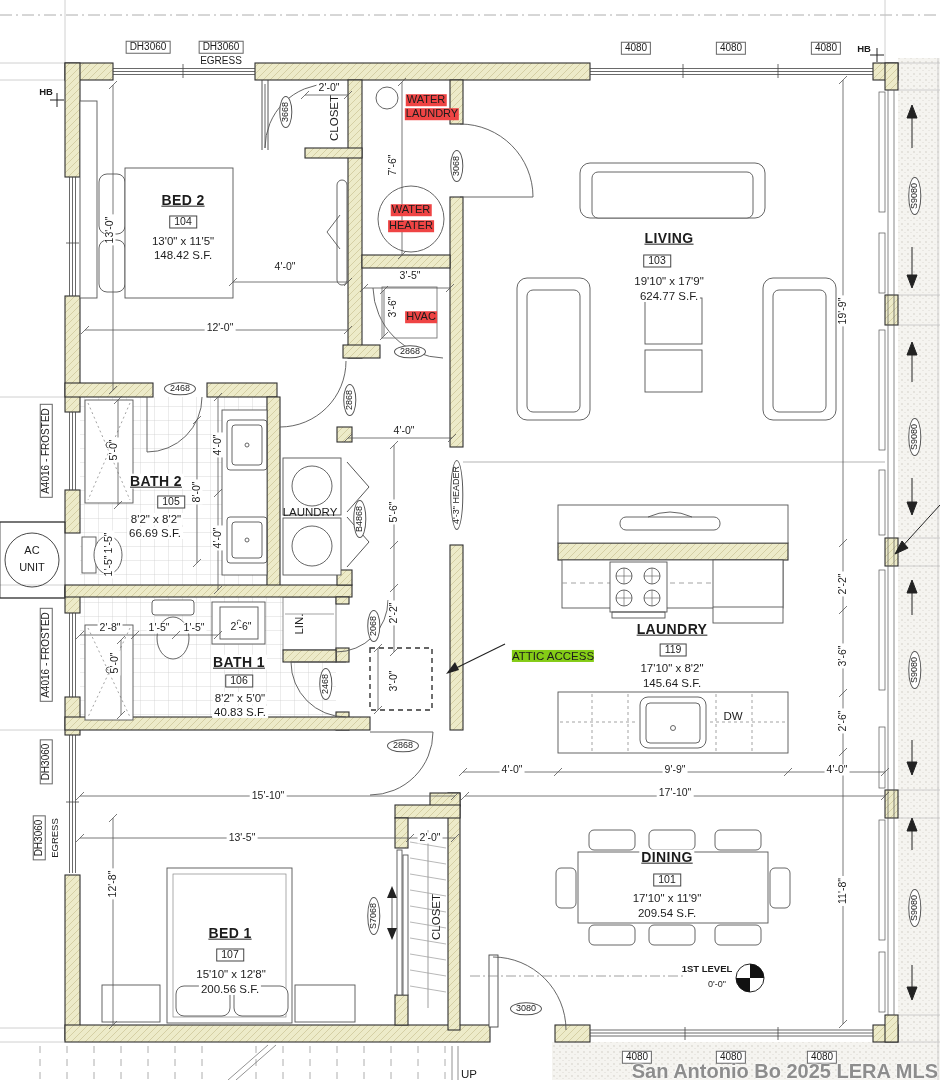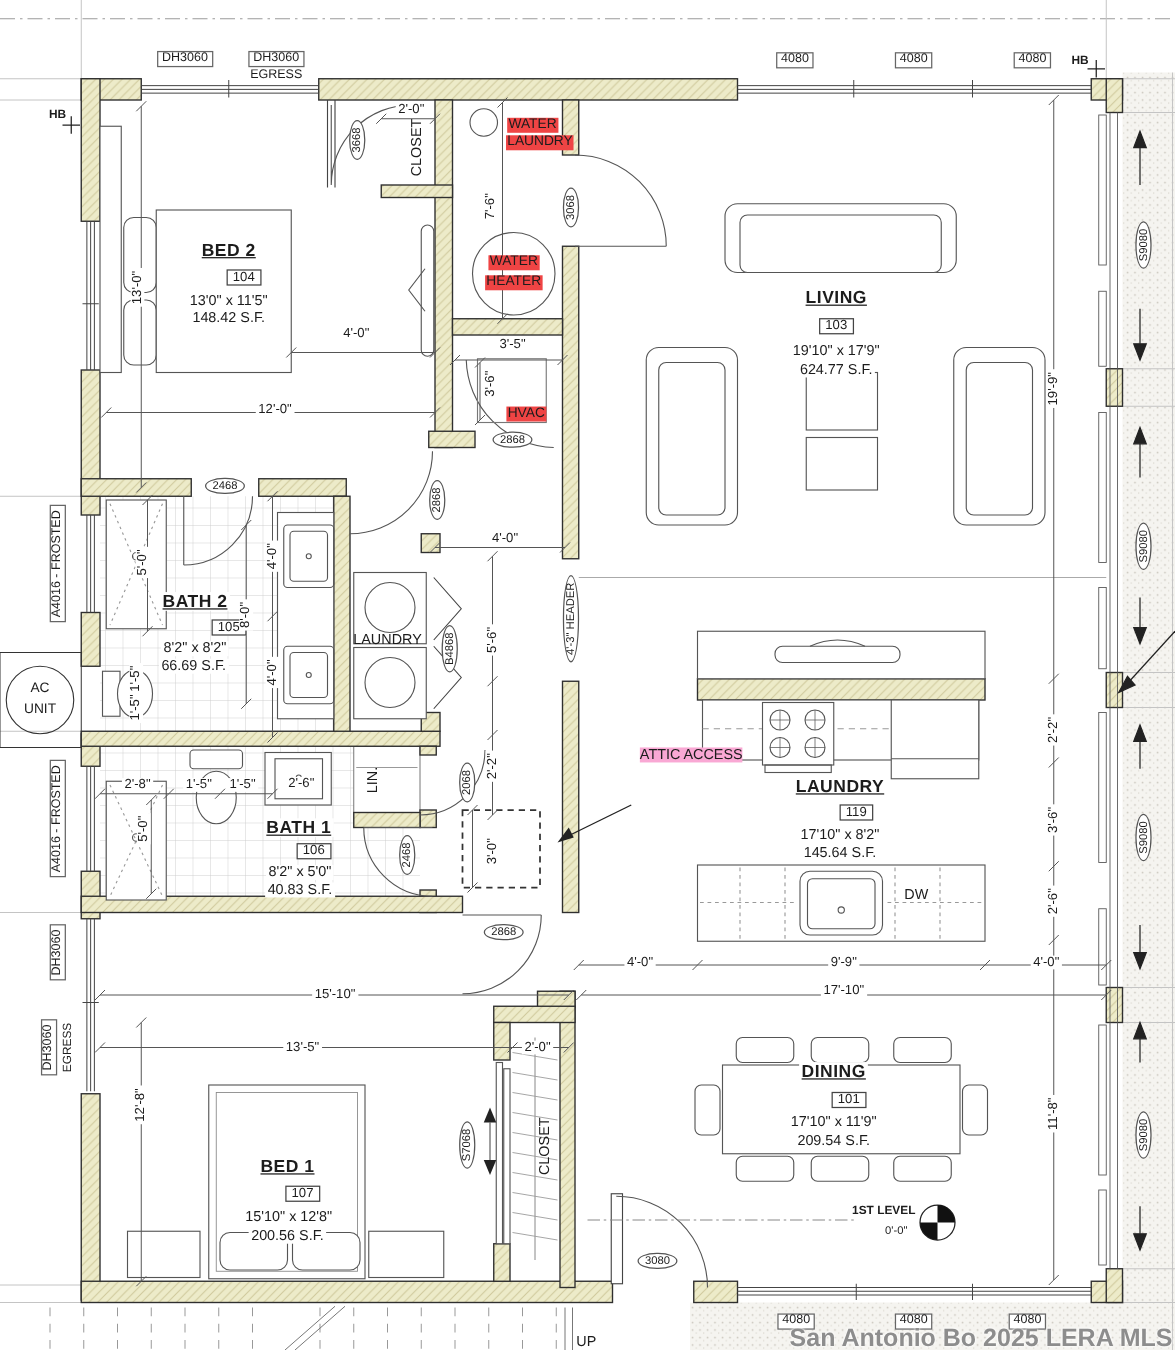--- a/index.html
+++ b/index.html
@@ -3,21 +3,21 @@
 <meta charset="utf-8">
 <style>
   html,body{margin:0;padding:0;background:#fff;}
   .stage{position:relative;width:940px;height:1080px;background:#fff;overflow:hidden;
          font-family:"Liberation Sans",sans-serif;color:#1c1c1c;}
   svg{position:absolute;left:0;top:0;}
   .t{position:absolute;transform:translate(-50%,-50%);white-space:nowrap;line-height:1.05;text-align:center;}
   .v{transform:translate(-50%,-50%) rotate(-90deg);}
   .dim{font-size:10.5px;background:#fff;padding:0 2px;}
   .rname{font-size:14px;font-weight:bold;text-decoration:underline;background:#fff;padding:0 2px;letter-spacing:.4px;}
-  .rtag{font-size:10.5px;border:1px solid #444;background:#fff;padding:0 4px;margin-left:12px;}
+  .rtag{font-size:10.5px;border:1px solid #444;background:#fff;padding:0 4px;}
   .rsize{font-size:11.5px;background:#fff;padding:0 2px;}
   .wb{font-size:10px;border:1px solid #666;background:#fff;padding:0 3px;}
   .ov{font-size:9px;border:1px solid #555;border-radius:50%;background:#fff;padding:1px 5px;}
   .lab{font-size:11.5px;}
   .lab2{font-size:11px;background:#ef4444;padding:0 1px;}
   .sm{font-size:9.5px;font-weight:bold;}
   .sm2{font-size:9px;}
   .wm{position:absolute;right:2px;color:#8d8d8d;font-weight:bold;
       text-shadow:0 0 2px #fff,0 0 3px #fff;white-space:nowrap;}
 </style>
@@ -404,24 +404,24 @@
 <span class="t rsize" style="left:667px;top:913px">209.54 S.F.</span>
 
 <span class="t lab" style="left:310px;top:512px">LAUNDRY</span>
 <span class="t v lab" style="left:299px;top:624px">LIN.</span>
 <span class="t v lab" style="left:334px;top:118px">CLOSET</span>
 <span class="t v lab" style="left:436px;top:917px">CLOSET</span>
 <span class="t lab2" style="left:426px;top:100px">WATER</span>
 <span class="t lab2" style="left:432px;top:114px">LAUNDRY</span>
 <span class="t lab2" style="left:411px;top:210px">WATER</span>
 <span class="t lab2" style="left:411px;top:226px">HEATER</span>
-<span class="t lab2" style="left:421px;top:331px">HVAC</span>
+<span class="t lab2" style="left:421px;top:317px">HVAC</span>
 <span class="t lab2" style="left:32px;top:551px;background:none">AC</span>
 <span class="t lab2" style="left:32px;top:568px;background:none">UNIT</span>
-<span class="t lab" style="left:553px;top:604px;background:#f9a8d4">ATTIC ACCESS</span>
+<span class="t lab" style="left:553px;top:656px;background:#84cc16">ATTIC ACCESS</span>
 <span class="t lab" style="left:733px;top:716px">DW</span>
 <span class="t lab" style="left:469px;top:1074px">UP</span>
 <span class="t sm" style="left:707px;top:969px">1ST LEVEL</span>
 <span class="t sm2" style="left:717px;top:985px">0'-0"</span>
 
 <span class="t v dim" style="left:110px;top:230px">13'-0"</span>
 <span class="t dim" style="left:220px;top:328px">12'-0"</span>
 <span class="t dim" style="left:285px;top:267px">4'-0"</span>
 <span class="t dim" style="left:329px;top:88px">2'-0"</span>
 <span class="t v dim" style="left:393px;top:165px">7'-6"</span>

